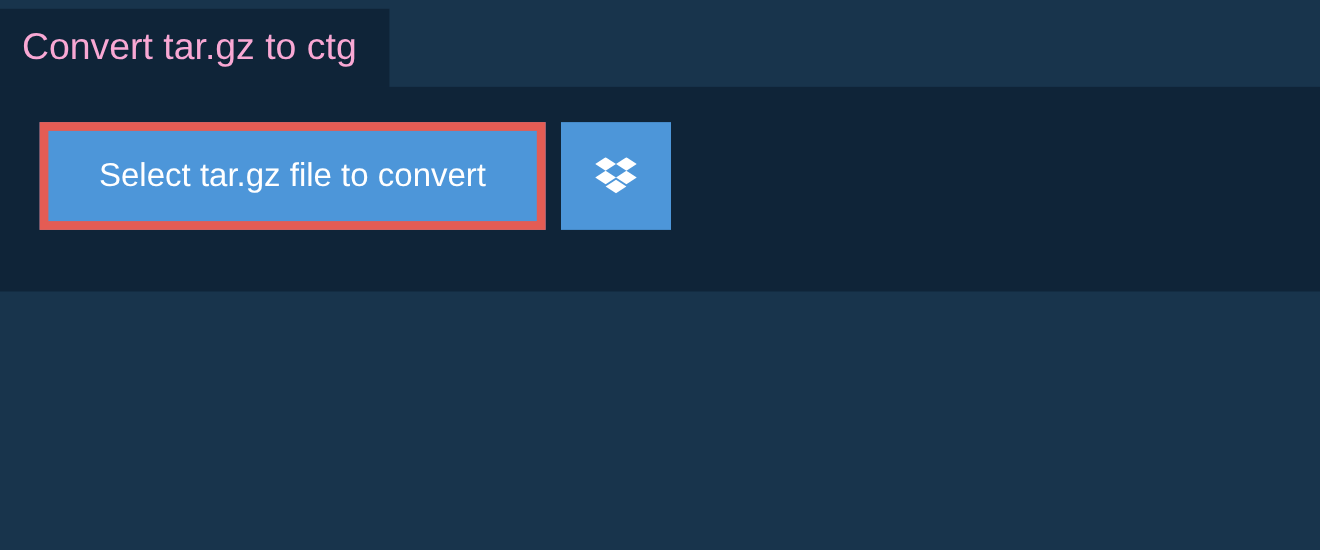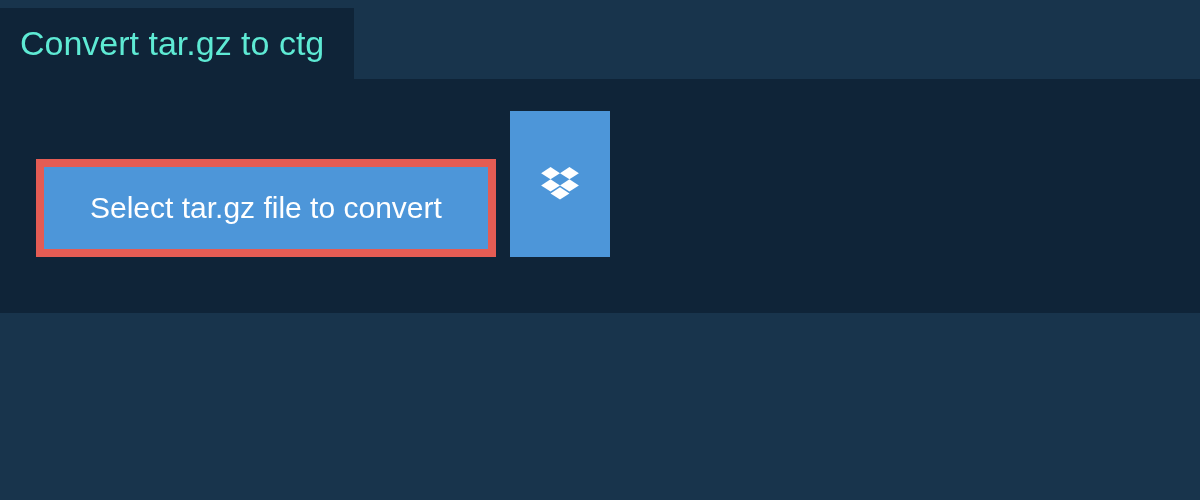--- a/index.html
+++ b/index.html
@@ -10,21 +10,21 @@
       font-family: -apple-system, BlinkMacSystemFont, "Segoe UI", Helvetica, Arial, sans-serif;
       overflow: hidden;
     }
     .tab {
       display: inline-block;
       background: #0f2438;
       padding: 16px 30px 16px 20px;
       margin-top: 8px;
     }
     .tab-title {
-      color: #5eead4;
+      color: #f9a8d4;
       font-size: 34px;
       font-weight: 300;
     }
     .panel {
       background: #0f2438;
       padding: 32px 36px 56px 36px;
       width: 100%;
     }
     .button-row {
       display: flex;
@@ -36,21 +36,20 @@
       border: 8px solid #e45c54;
       color: #ffffff;
       font-size: 30px;
       font-weight: 300;
       padding: 24px 46px;
       cursor: pointer;
       display: flex;
       align-items: flex-start;
       justify-content: center;
       font-family: inherit;
-      margin-top: 48px;
     }
     .dropbox-button {
       background: #4d96d9;
       width: 100px;
       cursor: pointer;
       display: flex;
       align-items: center;
       justify-content: center;
       border: none;
     }

